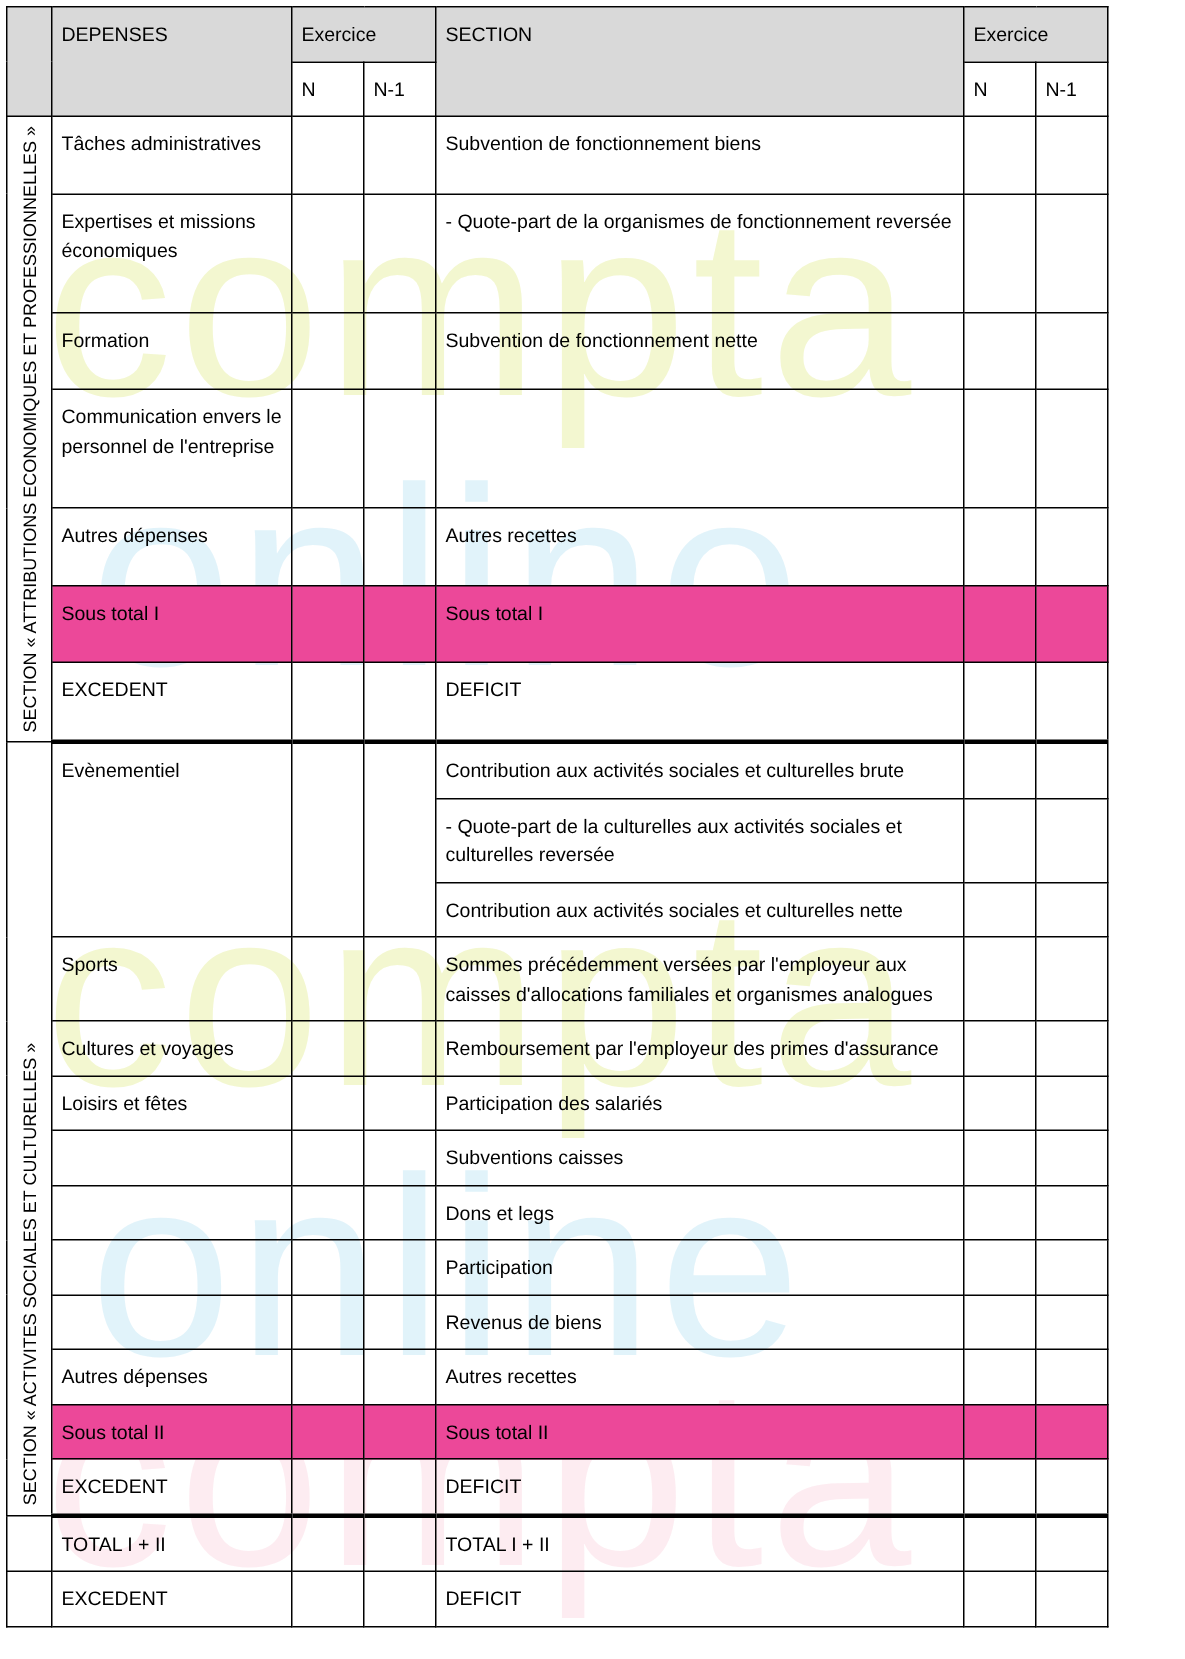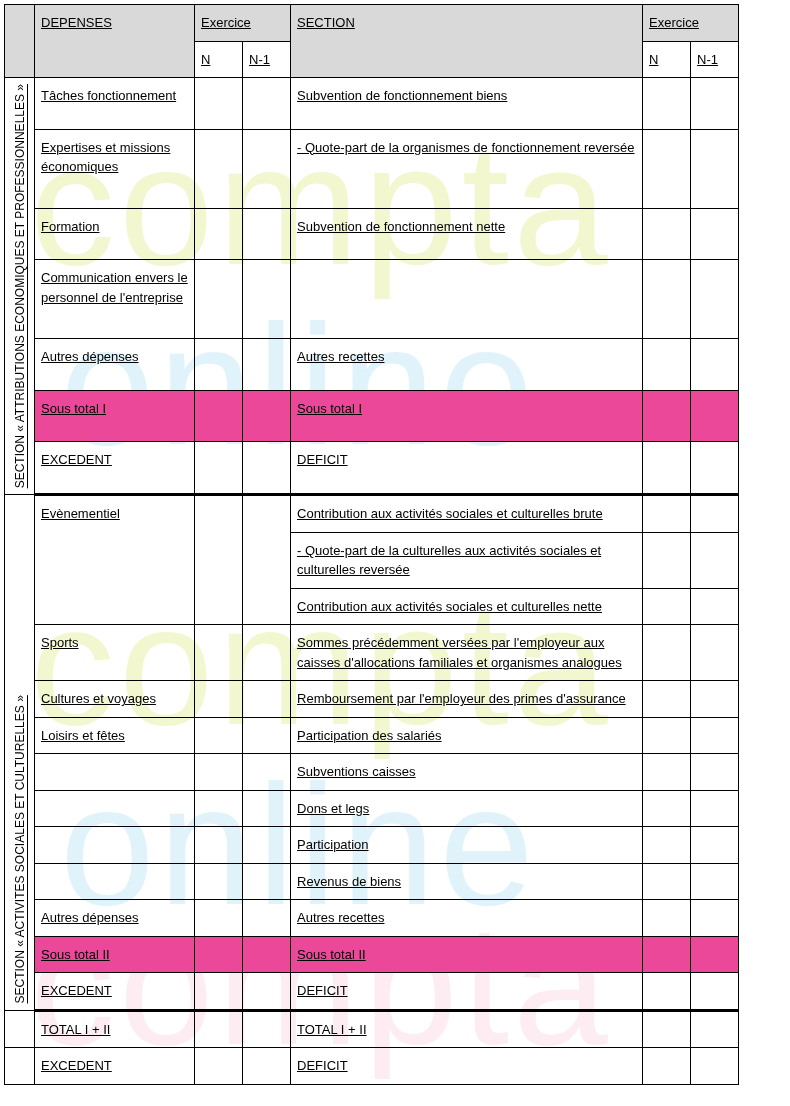--- a/index.html
+++ b/index.html
@@ -27,21 +27,20 @@
   .wm3 { top: 580px; left: 30px; color: rgba(200,220,40,0.22); }
   .wm4 { top: 760px; left: 60px; color: rgba(120,200,230,0.22); }
   .wm5 { top: 900px; left: 30px; color: rgba(245,170,190,0.22); }
 
   table.main {
     border-collapse: collapse;
     width: 637px;
     table-layout: fixed;
     position: relative;
     z-index: 2;
-    text-decoration: underline;
   }
   table.main td, table.main th {
     border: 1px solid #000;
     padding: 8px 6px;
     text-align: left;
     vertical-align: top;
     font-weight: normal;
     line-height: 1.5;
   }
   th.hdr { background: #d9d9d9; text-align: center; font-weight: bold; vertical-align: middle; }
@@ -100,21 +99,21 @@
   </tr>
   <tr>
     <th class="sub">N</th>
     <th class="sub">N-1</th>
     <th class="sub">N</th>
     <th class="sub">N-1</th>
   </tr>
 
   <tr>
     <td class="rot" rowspan="7">SECTION « ATTRIBUTIONS ECONOMIQUES ET PROFESSIONNELLES »</td>
-    <td>Tâches fonctionnement</td>
+    <td>Tâches administratives</td>
     <td></td>
     <td></td>
     <td>Subvention de fonctionnement biens</td>
     <td></td>
     <td></td>
   </tr>
   <tr>
     <td>Expertises et missions économiques</td>
     <td></td>
         <td></td>

